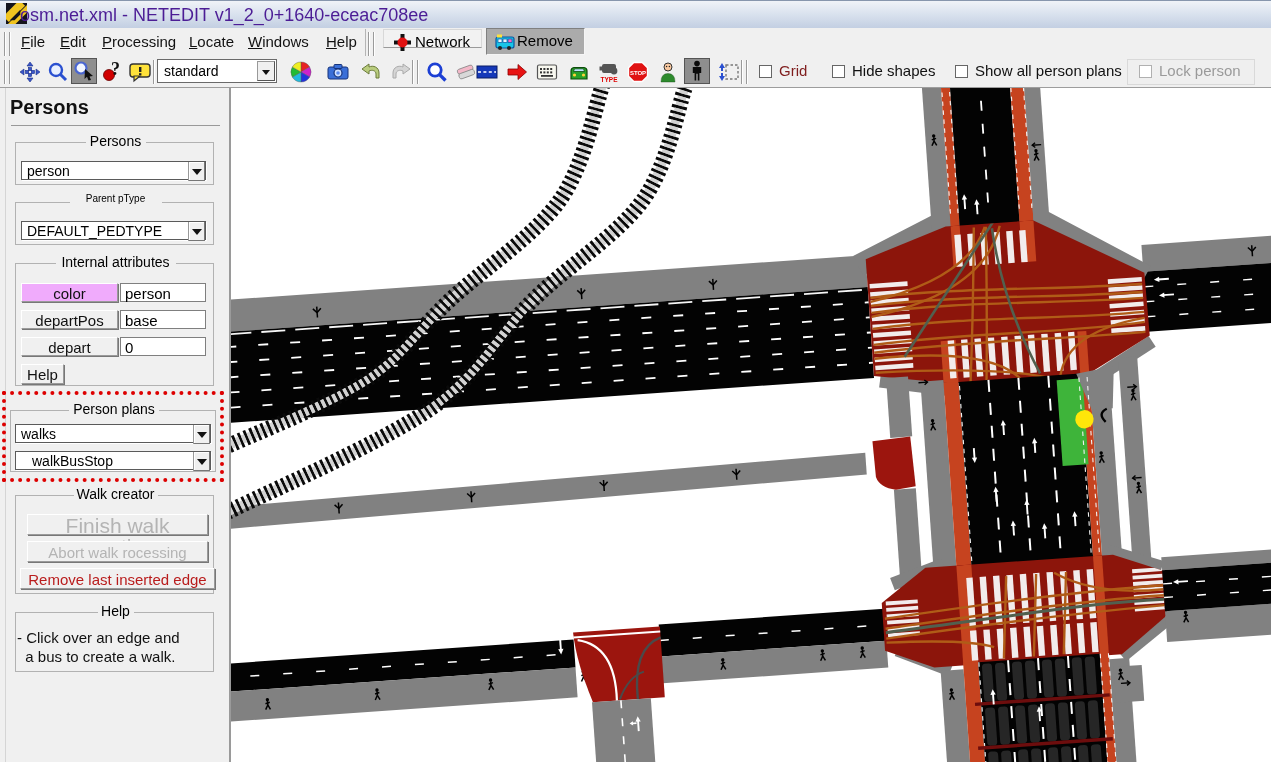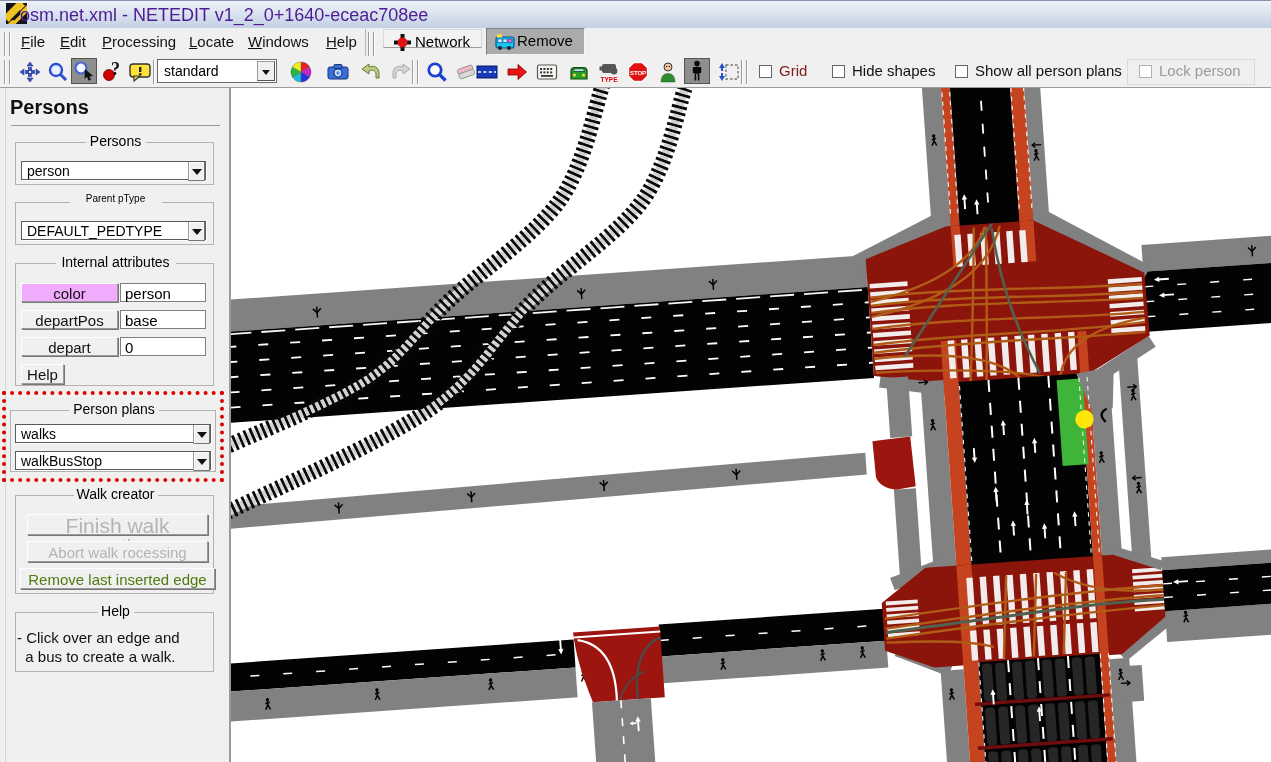--- a/index.html
+++ b/index.html
@@ -253,28 +253,28 @@
 <div style="position:absolute;left:120px;top:310px;width:86px;height:19px;background:#fff;border:1px solid #7f7f7f;font-size:15px;line-height:19px;padding-left:4px">base</div>
 <div style="position:absolute;left:21px;top:337px;width:97px;height:19px;background:#f0f0f0;border:1px solid #9a9a9a;border-top-color:#fff;border-left-color:#fff;box-shadow:1px 1px 0 #777;text-align:center;font-size:15px;line-height:19px;color:#111">depart</div>
 <div style="position:absolute;left:120px;top:337px;width:86px;height:19px;background:#fff;border:1px solid #7f7f7f;font-size:15px;line-height:19px;padding-left:4px">0</div>
 <div style="position:absolute;left:21px;top:364px;width:43px;height:20px;background:#f0f0f0;border:1px solid #9a9a9a;border-top-color:#fff;border-left-color:#fff;box-shadow:1px 1px 0 #777;text-align:center;font-size:15px;line-height:20px;color:#111">Help</div>
 <div style="position:absolute;left:2px;top:391px;width:222px;height:91px;border:4px dotted #dd0000"></div>
 <div style="position:absolute;left:10px;top:410px;width:206px;height:62px;border:1px solid #b2b2b2"></div>
 <div style="position:absolute;left:69.0px;top:401px;width:90px;text-align:center;background:#f0f0f0;font-size:14px">Person plans</div>
 <div style="position:absolute;left:15px;top:424px;width:196px;height:19px;background:#fff;border:1px solid #5a5a5a;font-size:14px;line-height:19px;padding-left:5px;box-shadow:1px 1px 0 #fff">walks<div style="position:absolute;right:0;top:0;width:17px;height:19px;background:#f0f0f0;border-left:1px solid #999;box-shadow:inset -1px -1px 0 #777,inset 1px 1px 0 #fff">
       <div style="width:0;height:0;margin:7px auto 0;border-left:5px solid transparent;border-right:5px solid transparent;border-top:6px solid #111"></div>
     </div></div>
-<div style="position:absolute;left:15px;top:451px;width:196px;height:19px;background:#fff;border:1px solid #5a5a5a;font-size:14px;line-height:19px;padding-left:5px;box-shadow:1px 1px 0 #fff">walkBusStop<div style="position:absolute;right:0;top:0;width:17px;height:19px;background:#f0f0f0;border-left:1px solid #999;box-shadow:inset -1px -1px 0 #777,inset 1px 1px 0 #fff">
+<div style="position:absolute;left:15px;top:451px;width:196px;height:19px;background:#fff;border:1px solid #5a5a5a;font-size:14px;line-height:19px;padding-left:16px;box-shadow:1px 1px 0 #fff">walkBusStop<div style="position:absolute;right:0;top:0;width:17px;height:19px;background:#f0f0f0;border-left:1px solid #999;box-shadow:inset -1px -1px 0 #777,inset 1px 1px 0 #fff">
       <div style="width:0;height:0;margin:7px auto 0;border-left:5px solid transparent;border-right:5px solid transparent;border-top:6px solid #111"></div>
     </div></div>
 <div style="position:absolute;left:15px;top:495px;width:199px;height:99px;border:1px solid #b2b2b2"></div>
 <div style="position:absolute;left:73.5px;top:486px;width:84px;text-align:center;background:#f0f0f0;font-size:14px">Walk creator</div>
 <div style="position:absolute;left:27px;top:514px;width:181px;height:21px;background:#f0f0f0;border:1px solid #9a9a9a;border-top-color:#fff;border-left-color:#fff;box-shadow:1px 1px 0 #777;text-align:center;font-size:21px;line-height:21px;color:#b4b4b4">Finish walk creation</div>
 <div style="position:absolute;left:27px;top:541px;width:181px;height:21px;background:#f0f0f0;border:1px solid #9a9a9a;border-top-color:#fff;border-left-color:#fff;box-shadow:1px 1px 0 #777;text-align:center;font-size:15px;line-height:21px;color:#b4b4b4">Abort walk rocessing</div>
-<div style="position:absolute;left:20px;top:568px;width:195px;height:21px;background:#f0f0f0;border:1px solid #9a9a9a;border-top-color:#fff;border-left-color:#fff;box-shadow:1px 1px 0 #777;text-align:center;font-size:15px;line-height:21px;color:#4d7c0f">Remove last inserted edge</div>
+<div style="position:absolute;left:20px;top:568px;width:195px;height:21px;background:#f0f0f0;border:1px solid #9a9a9a;border-top-color:#fff;border-left-color:#fff;box-shadow:1px 1px 0 #777;text-align:center;font-size:15px;line-height:21px;color:#b91c1c">Remove last inserted edge</div>
 <div style="position:absolute;left:15px;top:612px;width:199px;height:60px;border:1px solid #b2b2b2"></div>
 <div style="position:absolute;left:97.5px;top:603px;width:36px;text-align:center;background:#f0f0f0;font-size:14px">Help</div>
 <div style="position:absolute;left:17px;top:628px;font-size:15px;color:#111;line-height:19px">- Click over an edge and<br>&nbsp;&nbsp;a bus to create a walk.</div>
 <div style="position:absolute;left:231px;top:88px;width:1040px;height:674px"><svg id="map" width="1040" height="674" viewBox="231 88 1040 674">
 <defs>
 <g id="fig">
  <circle cx="3.4" cy="1.7" r="1.7"></circle>
  <g stroke="#000" stroke-width="1.5" fill="none">
  <line x1="3.4" y1="3" x2="3.4" y2="7"></line>
  <line x1="3.4" y1="7" x2="1" y2="11.5"></line>

